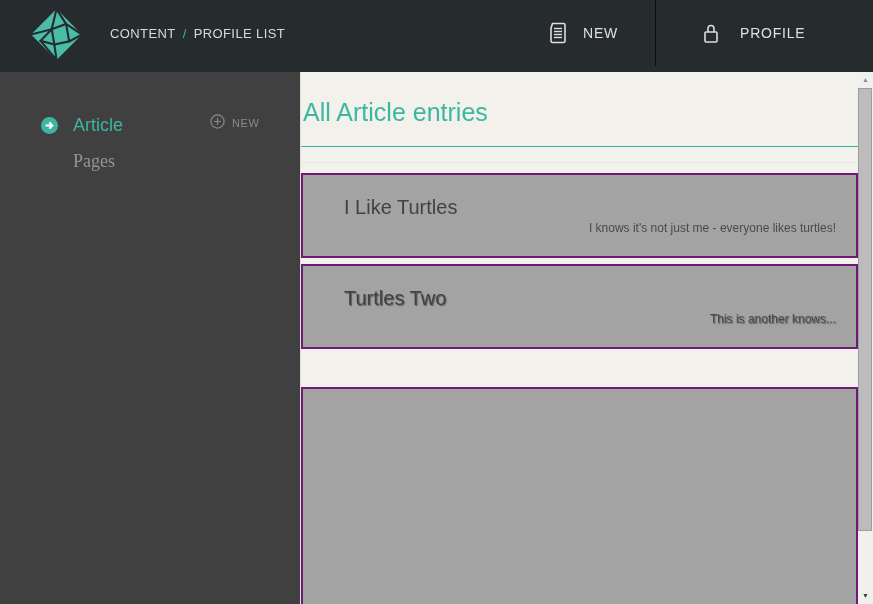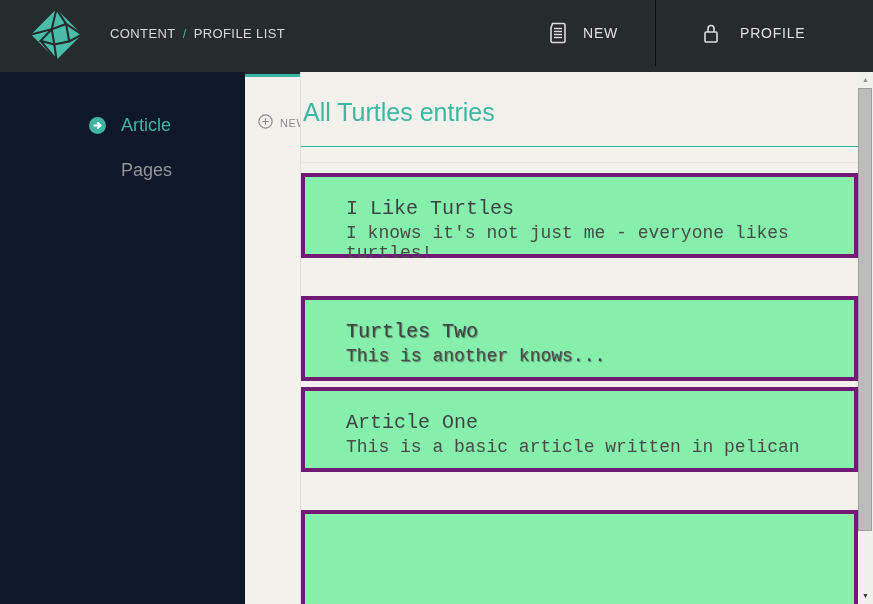--- a/index.html
+++ b/index.html
@@ -36,31 +36,30 @@
   .nav-item-new { left: 548px; }
   .nav-item-profile { left: 703px; gap: 21px; }
   .nav-divider {
     position: absolute; left: 655px; top: 0; width: 1px; height: 66px;
     background: #0b0d0e;
   }
   .nav-icon { display: block; }
 
   
   .sidebar {
-    position: absolute; left: 0; top: 72px; width: 245px; bottom: 0;
-    background: #0f172a;
-    padding-left: 48px;
+    position: absolute; left: 0; top: 72px; width: 300px; bottom: 0;
+    background: #404040;
   }
   .side-row {
     position: relative;
     display: flex; align-items: center;
     height: 24px;
   }
   .side-row-article { margin: 41px 0 0 41px; }
-  .side-row-pages  { margin: 21px 0 0 73px; }
+  .side-row-pages  { margin: 12px 0 0 73px; font-family: Liberation Serif, serif; }
   .side-arrow { width: 17px; height: 17px; margin-right: 15px; cursor: pointer; }
   .side-label { font-size: 18px; cursor: pointer; }
   .side-label.active { color: #3db5a0; }
   .side-label.plain  { color: #8f9697; }
   .side-new {
     position: absolute; left: 169px; top: 1px;
     display: flex; align-items: center; gap: 7px;
     color: #8a8a8a; font-size: 11px; letter-spacing: 0.6px;
     cursor: pointer;
   }
@@ -80,33 +79,32 @@
   .heading-rule {
     margin-top: 19px;
     border: none; border-top: 1px solid #35b5a2; height: 0;
   }
   .list-lead-row {
     height: 16px;
     border-bottom: 1px solid #e8e6e0;
     margin-bottom: 10px;
   }
   .entry {
-    background: #86efac;
-    border: 4px solid #701a75;
+    background: #a3a3a3;
+    border: 2px solid #701a75;
     height: 85px;
     padding: 20px 20px 0 41px;
     margin-bottom: 38px;
     cursor: pointer;
-    font-family: Liberation Mono, monospace;
   }
   .entry-title {
     font-size: 20px; font-weight: 400; color: #3f4347; line-height: 24px;
   }
   .entry-subtitle {
-    font-size: 18px; color: #4a4a4a; margin-top: 2px;
+    font-size: 12px; color: #4a4a4a; margin-top: 2px; text-align: right;
   }
   .entry.highlighted .entry-title,
   .entry.highlighted .entry-subtitle {
     text-shadow: 1px 1px 1px rgba(45, 35, 25, 0.55);
   }
   .entry.partial {
     margin-bottom: 0; height: 220px;
   }
   .entry:nth-last-of-type(2) { margin-bottom: 6px; }
 
@@ -200,38 +198,34 @@
       </span>
       <span>NEW</span>
     </span>
   </div>
   <div class="side-row side-row-pages">
     <span class="side-label plain">Pages</span>
   </div>
 </div>
 
 <div class="main">
-  <h1 class="page-heading">All Turtles entries</h1>
+  <h1 class="page-heading">All Article entries</h1>
   <hr class="heading-rule">
   <div class="list-lead-row"></div>
   <div id="article-list">
   <div class="entry">
     <div class="entry-title">I Like Turtles</div>
     <div class="entry-subtitle">I knows it's not just me - everyone likes turtles!</div>
   </div>
 
   <div class="entry highlighted">
     <div class="entry-title">Turtles Two</div>
     <div class="entry-subtitle">This is another knows...</div>
   </div>
 
-  <div class="entry">
-    <div class="entry-title">Article One</div>
-    <div class="entry-subtitle">This is a basic article written in pelican</div>
-  </div>
 </div>
   <div class="entry partial"></div>
 </div>
 
 <div class="scrollbar">
   <div class="scroll-btn scroll-up">▲</div>
   <div class="scroll-thumb"></div>
   <div class="scroll-btn scroll-down">▼</div>
 </div>
 

